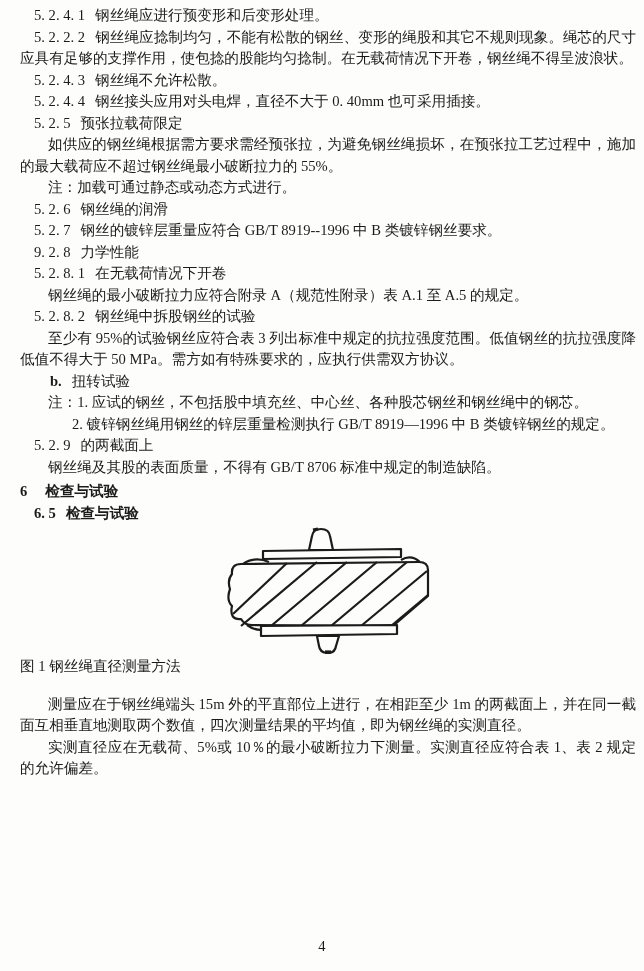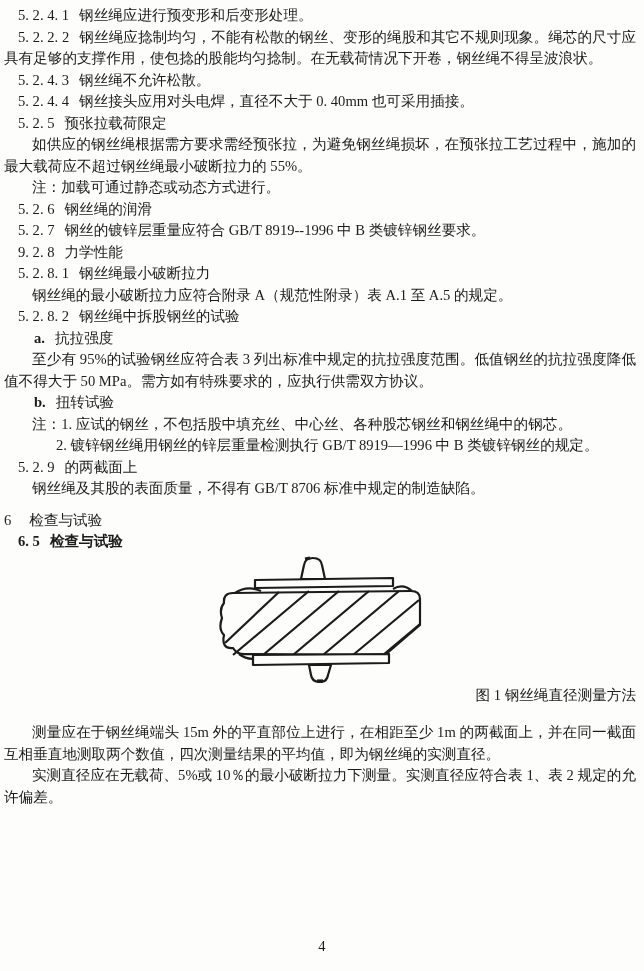--- a/index.html
+++ b/index.html
@@ -5,38 +5,38 @@
   html,body { margin:0; padding:0; background:#ffffff; }
   .page {
     position:relative;
     width:644px; height:971px;
     box-sizing:border-box;
     background:#fdfdfc;
     color:#1b1b1b;
     font-family:"Liberation Serif","DejaVu Serif",serif;
     font-size:14.6px;
     line-height:21.5px;
-    padding:5px 8px 0 4px;
+    padding:5px 8px 0 20px;
     overflow:hidden;
   }
   p { margin:0; text-align:justify; }
   .clause { text-indent:14px; }
   .clause .num { margin-right:10px; }
   .para { text-indent:28px; }
   .note { text-indent:28px; }
   .note2 { text-indent:52px; }
   .alpha { text-indent:30px; }
   .alpha .num { font-weight:bold; margin-right:10px; }
-  .heading { font-weight:normal; margin-top:10px; text-indent:0; }
+  .heading { font-weight:bold; margin-top:3px; text-indent:0; }
   .heading .num { margin-right:18px; }
   .subclause { font-weight:bold; text-indent:14px; }
   .subclause .num { margin-right:10px; }
   .figure-wrap { text-align:center; margin-top:2px; margin-bottom:16px; }
   .figure-wrap svg { display:block; margin:0 auto; }
-  .caption { text-align:right; text-indent:0; margin-top:2px; }
+  .caption { text-align:left; text-indent:0; margin-top:2px; }
   .page-number {
     position:absolute; left:0; bottom:14px; width:100%;
     text-align:center; text-indent:0;
   }
 </style>
 </head>
 <body>
 
 <div class="page">
 
@@ -54,27 +54,26 @@
 
   <p class="note">注：加载可通过静态或动态方式进行。</p>
 
   <p class="clause"><span class="num">5. 2. 6</span><span>钢丝绳的润滑</span></p>
 
 
   <p class="clause"><span class="num">5. 2. 7</span><span>钢丝的镀锌层重量应符合 GB/T 8919--1996 中  B 类镀锌钢丝要求。</span></p>
 
   <p class="clause"><span class="num">9. 2. 8</span><span>力学性能</span></p>
 
-  <p class="clause"><span class="num">5. 2. 8. 1</span><span>钢丝绳最小破断拉力</span></p>
+  <p class="clause"><span class="num">5. 2. 8. 1</span><span>在无载荷情况下开卷</span></p>
 
   <p class="para">钢丝绳的最小破断拉力应符合附录 A（规范性附录）表 A.1 至 A.5 的规定。</p>
 
   <p class="clause"><span class="num">5. 2. 8. 2</span><span>钢丝绳中拆股钢丝的试验</span></p>
 
-  <p class="alpha"><span class="num">a.</span><span>抗拉强度</span></p>
 
   <p class="para">至少有 95%的试验钢丝应符合表 3 列出标准中规定的抗拉强度范围。低值钢丝的抗拉强度降低值不得大于 50 MPa。需方如有特殊要求的，应执行供需双方协议。</p>
 
   <p class="alpha"><span class="num">b.</span><span>扭转试验</span></p>
 
 
   <p class="note">注：1. 应试的钢丝，不包括股中填充丝、中心丝、各种股芯钢丝和钢丝绳中的钢芯。</p>
 
   <p class="note2">2. 镀锌钢丝绳用钢丝的锌层重量检测执行 GB/T 8919—1996 中  B 类镀锌钢丝的规定。</p>
 

